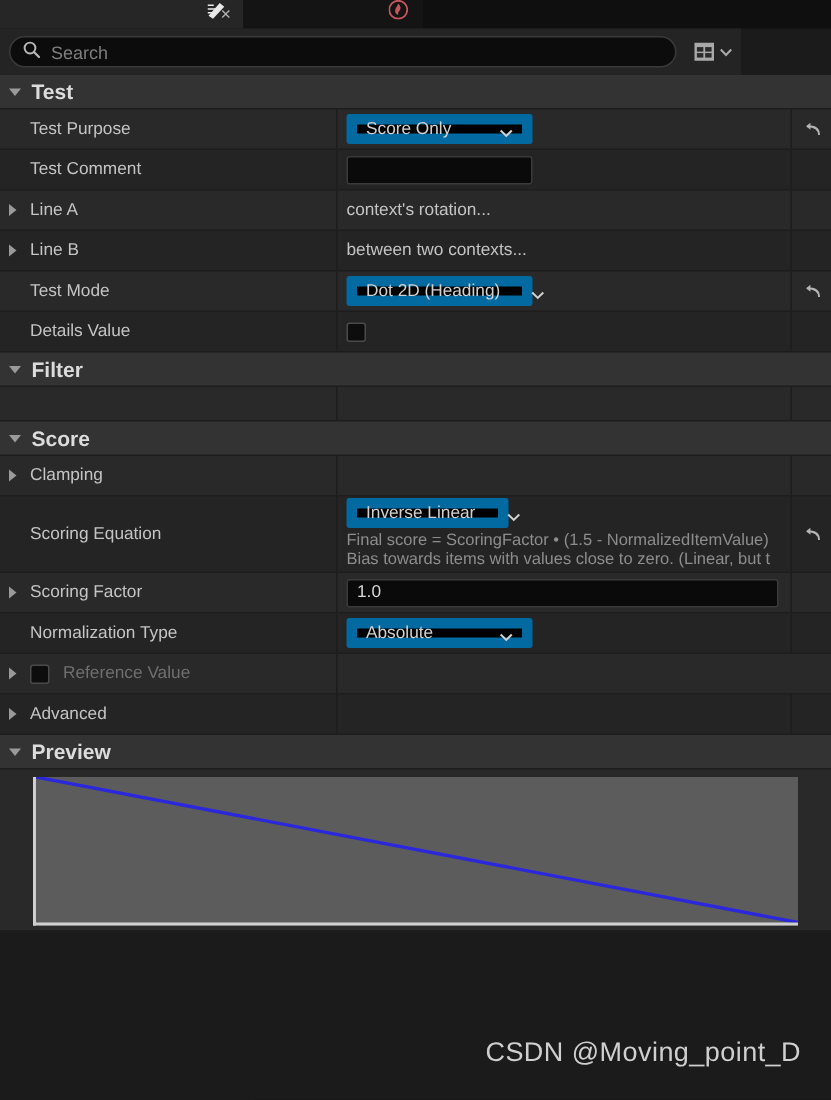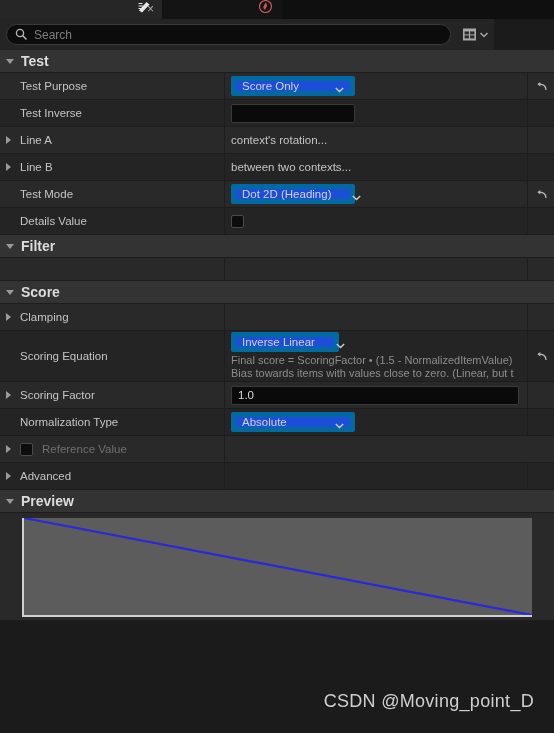--- a/index.html
+++ b/index.html
@@ -102,21 +102,21 @@
     border-left: 4.5px solid transparent; border-right: 4.5px solid transparent;
   }
   .spacer-arrow { width: 10px; flex: 0 0 auto; }
 
   .chk {
     width: 13px; height: 13px; background: #0d0d0d;
     border: 1px solid #4a4a4a; border-radius: 2px; flex: 0 0 auto;
   }
 
   .combo {
-    height: 20px; background: #1d4ed8; border: 5px solid #0369a1;
+    height: 20px; background: #000000; border: 7px solid #0369a1;
     border-radius: 2px; display: inline-flex; align-items: center;
     padding: 0 6px; gap: 21px; width: 124px; justify-content: space-between;
   }
   .combo-text { color: #d2d2d2; font-size: 11.5px; white-space: nowrap; }
   .chev {
     width: 9px; height: 6px; flex: 0 0 auto;
   }
 
   .txtfield {
     height: 19px; background: #0a0a0a; border: 1px solid #3a3a3a;
@@ -235,21 +235,21 @@
             <path d="M11 10 C11 5.5 8 4.2 3.2 4.2" fill="none" stroke="#b5b5b5" stroke-width="1.3"></path>
             <path d="M5.3 1.9 L2.4 4.2 L5.3 6.5 Z" fill="#b5b5b5"></path>
           </svg>
         </span>
       </div>
     </div>
 
     <div class="row alt">
       <div class="cell-name">
         <span class="spacer-arrow"></span>
-        <span class="label">Test Inverse</span>
+        <span class="label">Test Comment</span>
       </div>
       <div class="cell-val">
         <div class="txtfield">
           <span class="txtval"></span>
         </div>
       </div>
       <div class="cell-reset"></div>
     </div>
 
 

